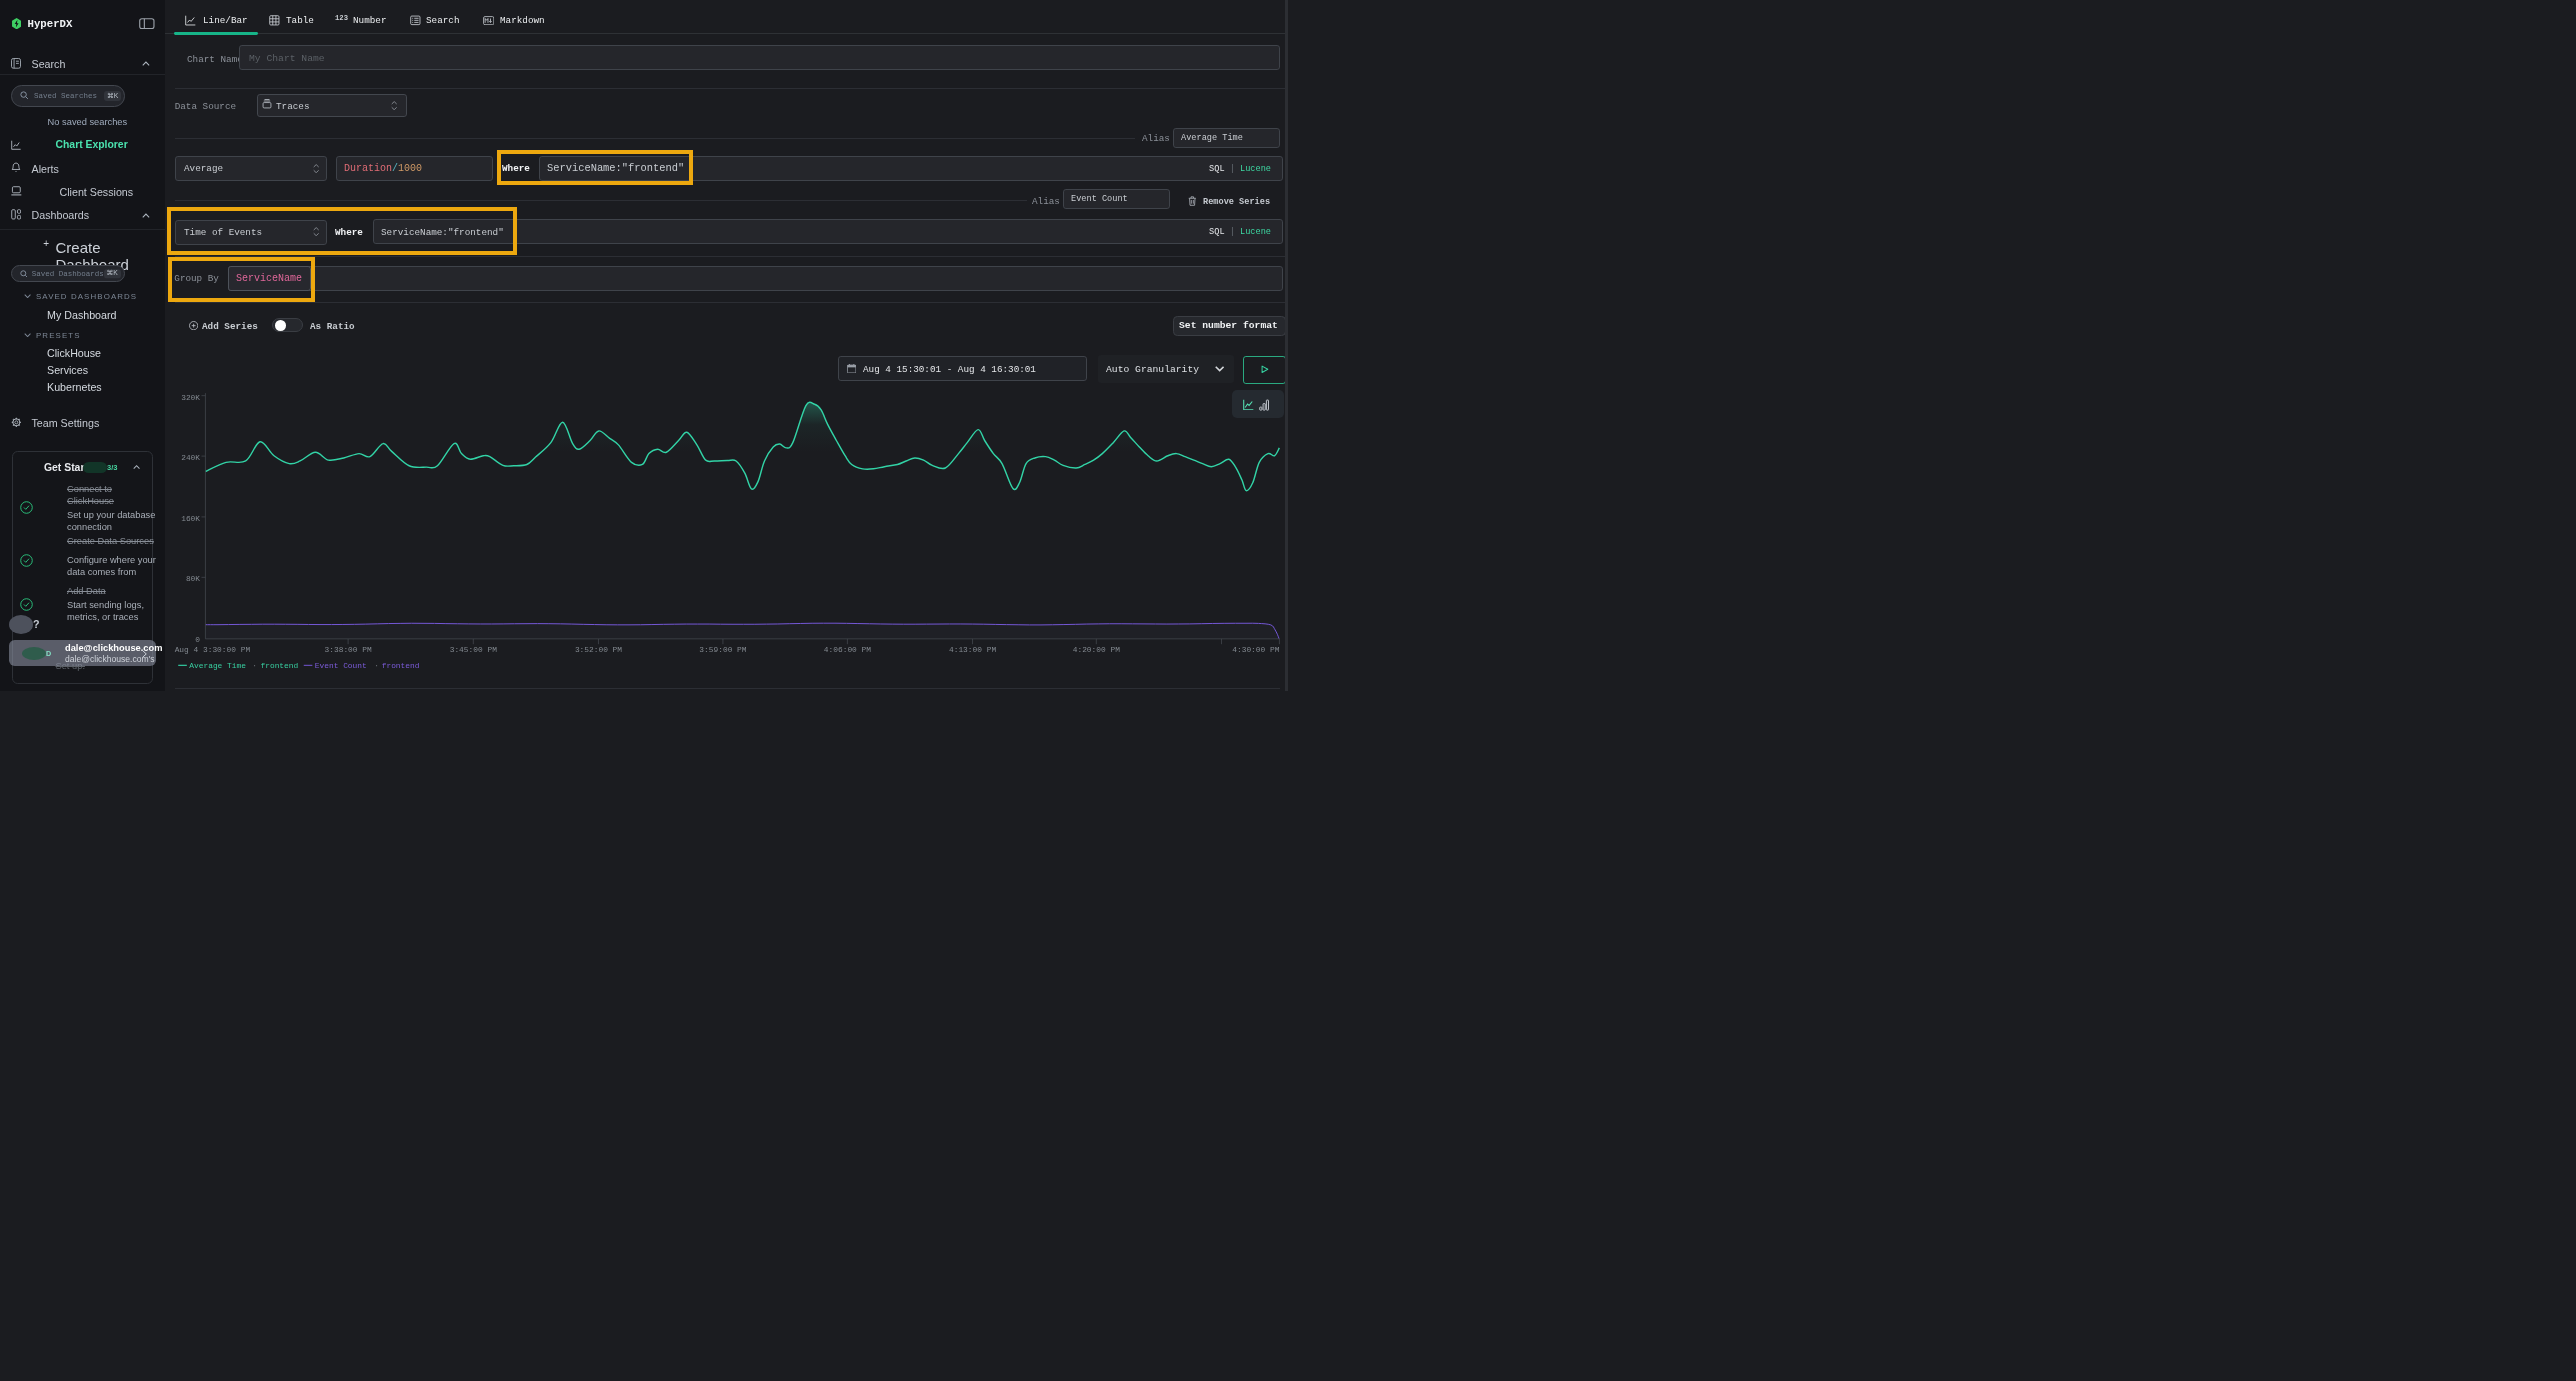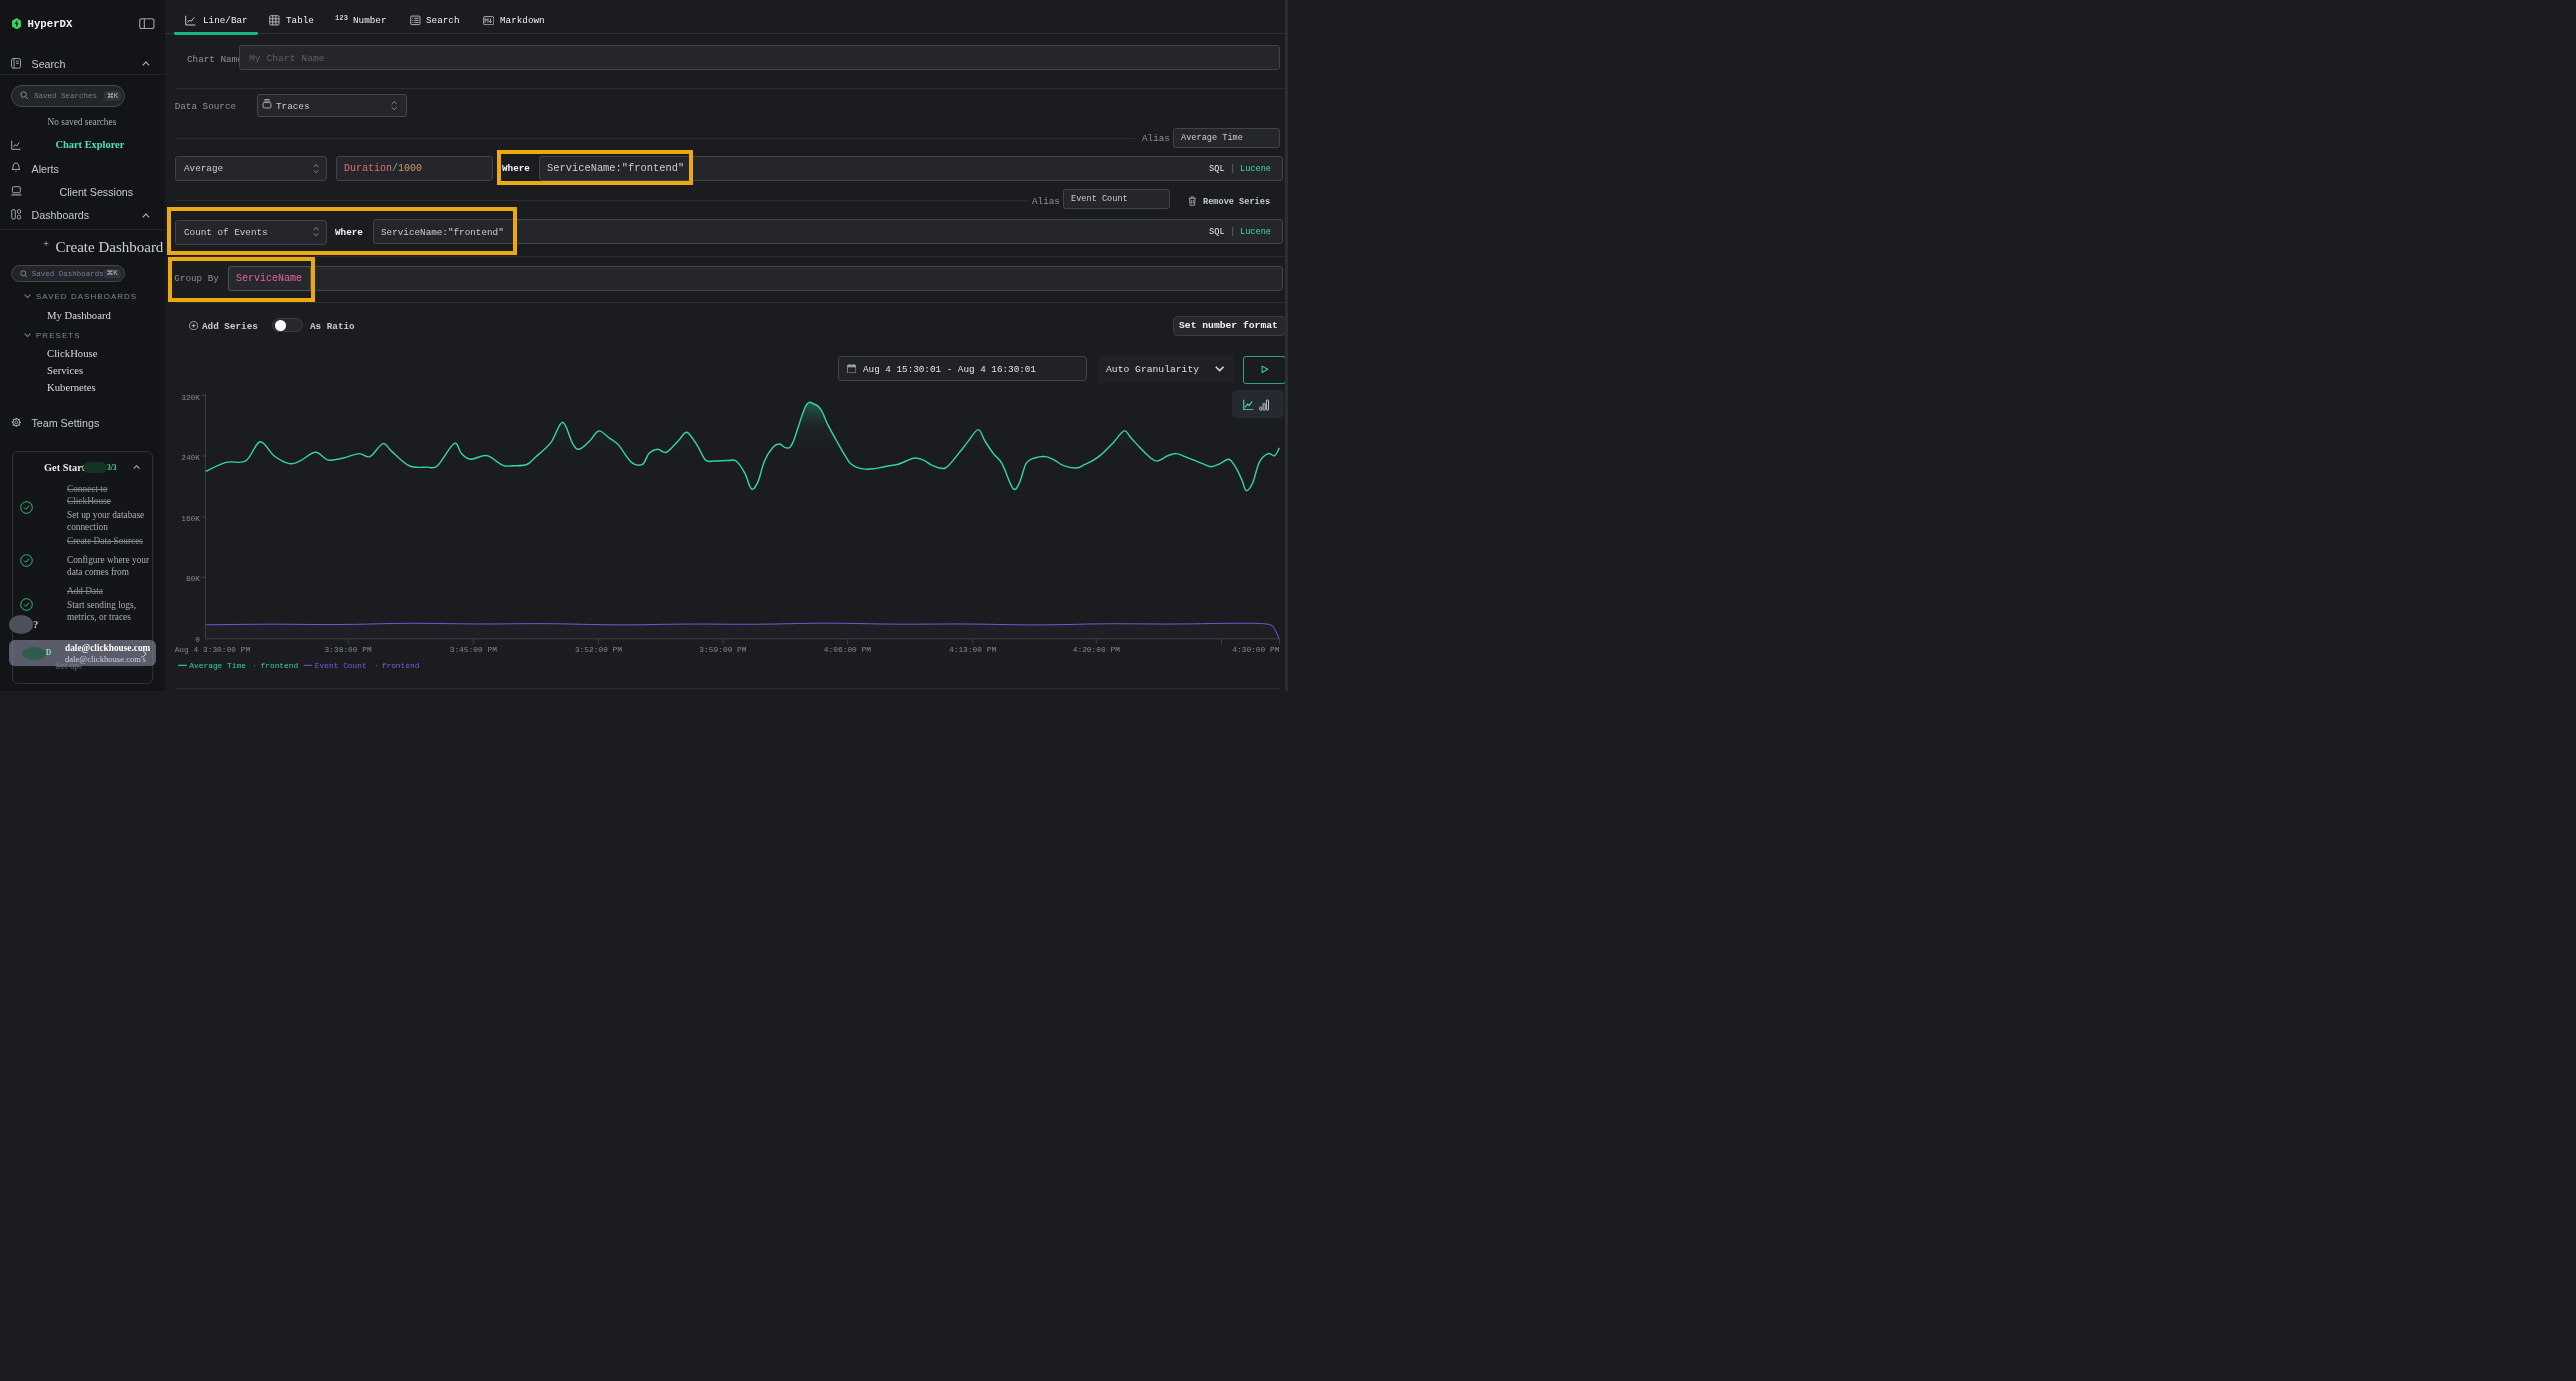--- a/index.html
+++ b/index.html
@@ -1,18 +1,18 @@
 <!DOCTYPE html>
 <html style="font-size:11.4px"><head>
 <meta charset="utf-8">
 <style>
   * { margin:0; padding:0; box-sizing:border-box; }
   html,body { width:1288px; height:691px; background:#1b1c20; overflow:hidden; }
   body { font-family:"Liberation Mono", monospace; }
-  .sans { font-family:Liberation Serif, serif;padding-left:24px; }
+  .sans { font-family:Liberation Sans, sans-serif;padding-left:24px; }
   #app { position:relative; width:1288px; height:691px; }
   .abs { position:absolute; }
   
   #side { position:absolute; left:0; top:0; width:165px; height:691px; background:#131418; }
   .shr { position:absolute; left:0; width:165px; height:0.7px; background:#222429; }
   .navtxt { font-family:"Liberation Sans", sans-serif; font-size:10.7px; color:#c4c9d1; }
   .pill { position:absolute; left:11.4px; width:114px; background:#23252b; border:0.7px solid #43474f; border-radius:10.7px; color:#747f8d; font-size:7.9px; display:flex; align-items:center; }
   .kbd { position:absolute; right:3.6px; top:50%; transform:translateY(-50%); background:#31343b; border-radius:2.9px; color:#b9c0c9; font-size:6.8px; padding:1.1px 2.5px; font-family:"Liberation Sans", sans-serif; }
   .sechdr { font-family:"Liberation Sans", sans-serif; font-size:7.9px; letter-spacing:1.1px; color:#7d8795; }
   
@@ -232,21 +232,21 @@
   <div class="inp" style="left:898px;top:189px;width:107px;height:20px;"></div>
   <div class="abs seltxt" style="left:906px;top:194px;font-size:8.6px;">Event Count</div>
   <svg class="abs" style="left:1023px;top:196px" width="8.6" height="10" viewBox="0 0 12 14" fill="none" stroke="#b6bcc3" stroke-width="1.1">
     <path d="M1 3.2 L11 3.2 M4.2 3 L4.2 1.2 L7.8 1.2 L7.8 3 M2.2 3.4 L2.8 13 L9.2 13 L9.8 3.4"></path>
         <line x1="4.6" y1="5.5" x2="4.6" y2="10.8"></line>
         <line x1="7.4" y1="5.5" x2="7.4" y2="10.8"></line>
   </svg>
   <div class="abs" style="left:1038px;top:197px;font-size:8.6px;font-weight:bold;color:#c5cad0;">Remove Series</div>
 
   <div class="inp" style="left:9.7px;top:220px;width:152px;height:25px;"></div>
-  <div class="abs seltxt" style="left:19px;top:227px;">Count of Events</div>
+  <div class="abs seltxt" style="left:19px;top:227px;">Time of Events</div>
   <svg class="abs updn" style="left:148px;top:227px" width="6.4" height="9.3" viewBox="0 0 9 13" fill="none" stroke="#8b9098" stroke-width="1.3">
         <polyline points="1,4.2 4.5,0.8 8,4.2"></polyline>
         <polyline points="1,8.8 4.5,12.2 8,8.8"></polyline>
       </svg>
   <div class="abs" style="left:170px;top:227px;font-size:9.3px;font-weight:bold;color:#f0f2f4;">Where</div>
   <div class="inp" style="left:208px;top:219px;width:910px;height:25.4px;"></div>
   <div class="abs" style="left:216px;top:227px;font-size:9.3px;color:#c9cdd2;">ServiceName:"frontend"</div>
   <div class="abs" style="right:17px;top:227px;font-size:8.6px;color:#e3e5e8;">SQL <span style="color:#6a6f76">|</span> <span style="color:#3dd9a3">Lucene</span></div>
   <div class="yellow" style="left:2.1px;top:207px;width:350px;height:48px;"></div>
 

